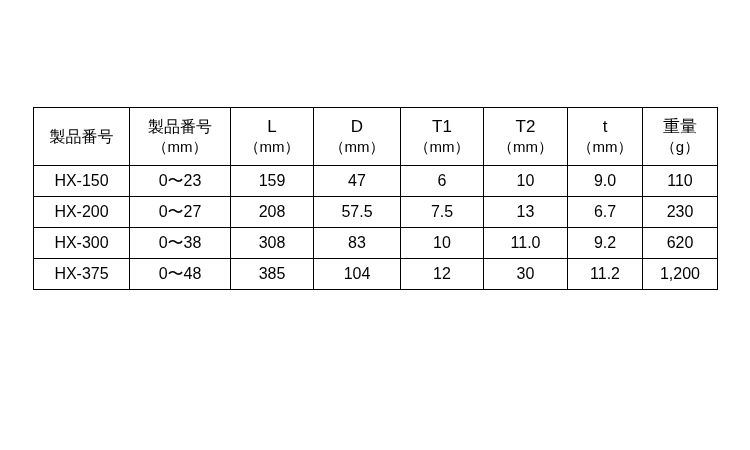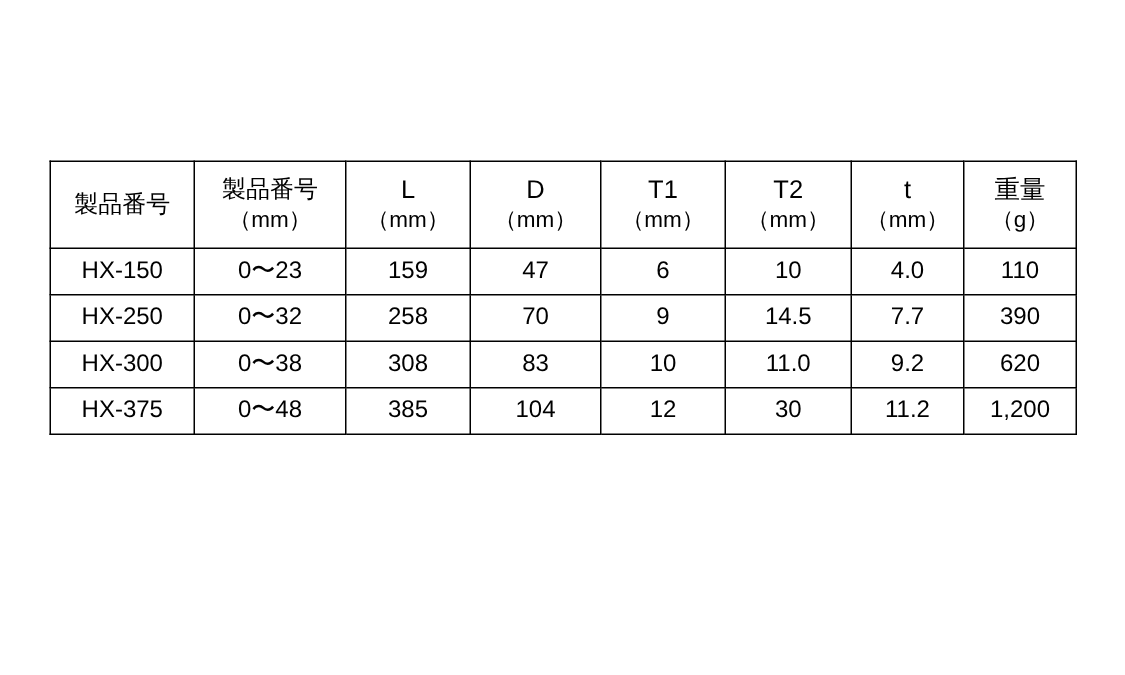--- a/index.html
+++ b/index.html
@@ -120,32 +120,32 @@
         </tr>
       </thead>
       <tbody>
         <tr>
           <td>HX-150</td>
           <td>0〜23</td>
           <td>159</td>
           <td>47</td>
           <td>6</td>
           <td>10</td>
-          <td>4.0</td>
+          <td>9.0</td>
           <td>110</td>
         </tr>
         <tr>
-          <td>HX-250</td>
-          <td>0〜32</td>
-          <td>258</td>
-          <td>70</td>
-          <td>9</td>
-          <td>14.5</td>
-          <td>7.7</td>
-          <td>390</td>
+          <td>HX-200</td>
+          <td>0〜27</td>
+          <td>208</td>
+          <td>57.5</td>
+          <td>7.5</td>
+          <td>13</td>
+          <td>6.7</td>
+          <td>230</td>
         </tr>
         <tr>
           <td>HX-300</td>
           <td>0〜38</td>
           <td>308</td>
           <td>83</td>
           <td>10</td>
           <td>11.0</td>
           <td>9.2</td>
           <td>620</td>

